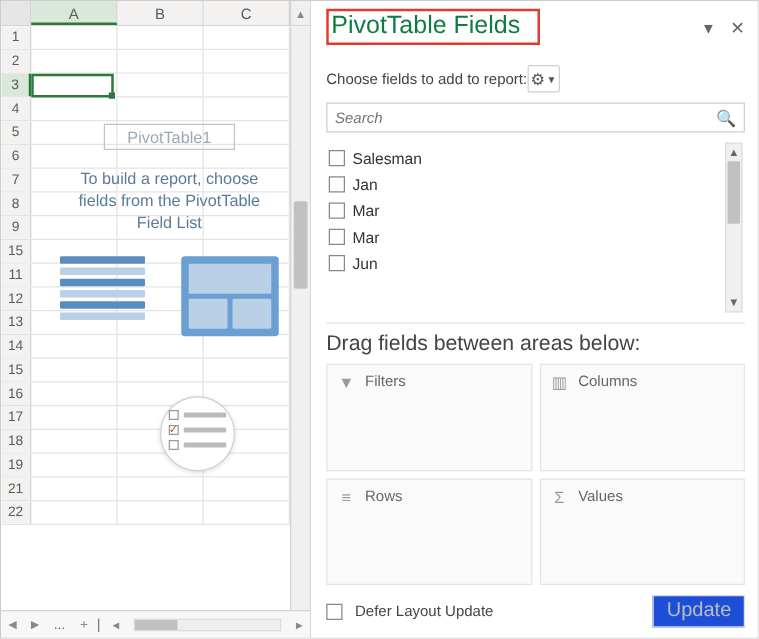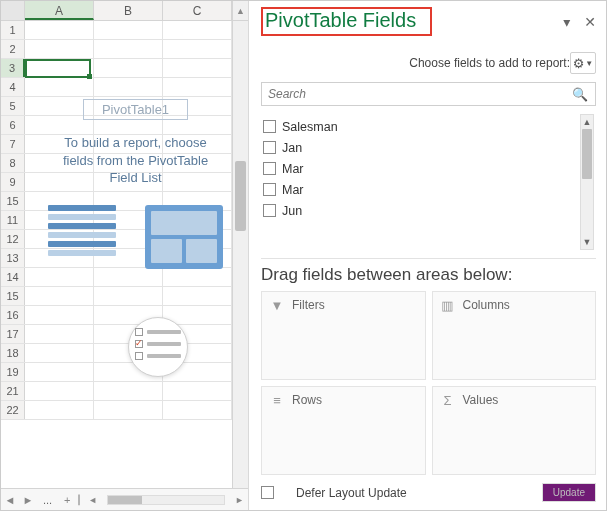--- a/index.html
+++ b/index.html
@@ -50,41 +50,41 @@
   .hscroll{flex:1; display:flex; align-items:center; gap:10px; padding:0 4px;}
   .hscroll .btn{color:#888; font-size:9px;}
   .hscroll .track{flex:1; height:10px; background:#eee; position:relative; border:1px solid #ddd;}
   .hscroll .th{position:absolute; left:0; top:0; bottom:0; width:34px; background:#c1c1c1;}
   
   .pane { flex:1; display:flex; flex-direction:column; padding:6px 10px 8px 12px; background:#fff; }
   .pane-head{display:flex; align-items:center; justify-content:space-between; padding-bottom:4px;}
   .pane-title{color:#107c41; font-size:20px; font-weight:400; border:2px solid #e23b2e; padding:0 14px 2px 2px;text-align:right;}
   .pane-tools{display:flex; gap:14px; align-items:center; color:#666;}
   .pane-tools span{font-size:14px;}
-  .sub{margin-top:12px; display:flex; align-items:center; justify-content:flex-end; color:#444; font-size:12px;}
+  .sub{margin-top:12px; display:flex; align-items:center; justify-content:flex-start; color:#444; font-size:12px;}
   .gear{width:26px; height:22px; border:1px solid #d0d0d0; border-radius:2px; display:flex; align-items:center; justify-content:center; color:#555; font-size:13px; gap:1px;}
   .search{margin-top:8px; display:flex; align-items:center; border:1px solid #cfcfcf; height:24px; padding:0 6px; color:#888;}
   .search input{flex:1; border:0; outline:0; font-size:12px; font-style:italic; color:#0f172a; background:transparent;}
   .search .mag{font-size:13px; color:#666;}
   .fields{margin-top:10px; position:relative; height:132px; border-right:16px solid transparent;}
   .fields .row-f{display:flex; align-items:center; gap:6px; height:21px; padding-left:2px; font-size:12.5px; color:#333;}
   .fields .cb{width:13px; height:13px; border:1px solid #888; background:#fff;}
   .fscroll{position:absolute; right:-14px; top:-2px; bottom:-2px; width:14px; background:#f0f0f0; border:1px solid #ddd;}
   .fscroll .up,.fscroll .dn{height:14px; text-align:center; font-size:9px; color:#666; line-height:14px;}
   .fscroll .tr{position:absolute; top:14px; bottom:14px; left:0; right:0;}
   .fscroll .th2{position:absolute; top:0; left:1px; right:1px; height:50px; background:#c1c1c1; border-radius:1px;}
   .divline{height:1px; background:#e2e2e2; margin:10px 0 6px;}
   .drag-lbl{font-size:17px; color:#444; margin-bottom:6px;}
   .areas{flex:1; display:grid; grid-template-columns:1fr 1fr; grid-template-rows:1fr 1fr; gap:6px; min-height:150px;}
   .area{border:1px solid #e4e4e4; background:#fafafa; padding:6px 8px; font-size:12px; color:#666; display:flex; gap:8px; align-items:flex-start;}
   .area .ic{color:#9a9a9a; font-size:13px; width:14px; text-align:center;}
   .footer{display:flex; align-items:center; justify-content:space-between; margin-top:8px;}
-  .footer .defer{display:flex; align-items:center; gap:22px; color:#444;}
+  .footer .defer{display:flex; align-items:center; gap:10px; color:#444;}
   .footer .cb{width:13px; height:13px; border:1px solid #888;}
-  .footer .update{border:1px solid #ddd; background:#701a75; color:#bcbcbc; padding:3px 10px; font-size:10px;}
+  .footer .update{border:1px solid #ddd; background:#1d4ed8; color:#bcbcbc; padding:3px 10px; font-size:16px;}
 </style>
 </head>
 <body>
 
 <div class="app">
 
   <div class="sheet-area">
     <div class="grid-head">
       <div class="sel-all"></div>
       <div id="colhdrs" style="display:flex;flex:1">

